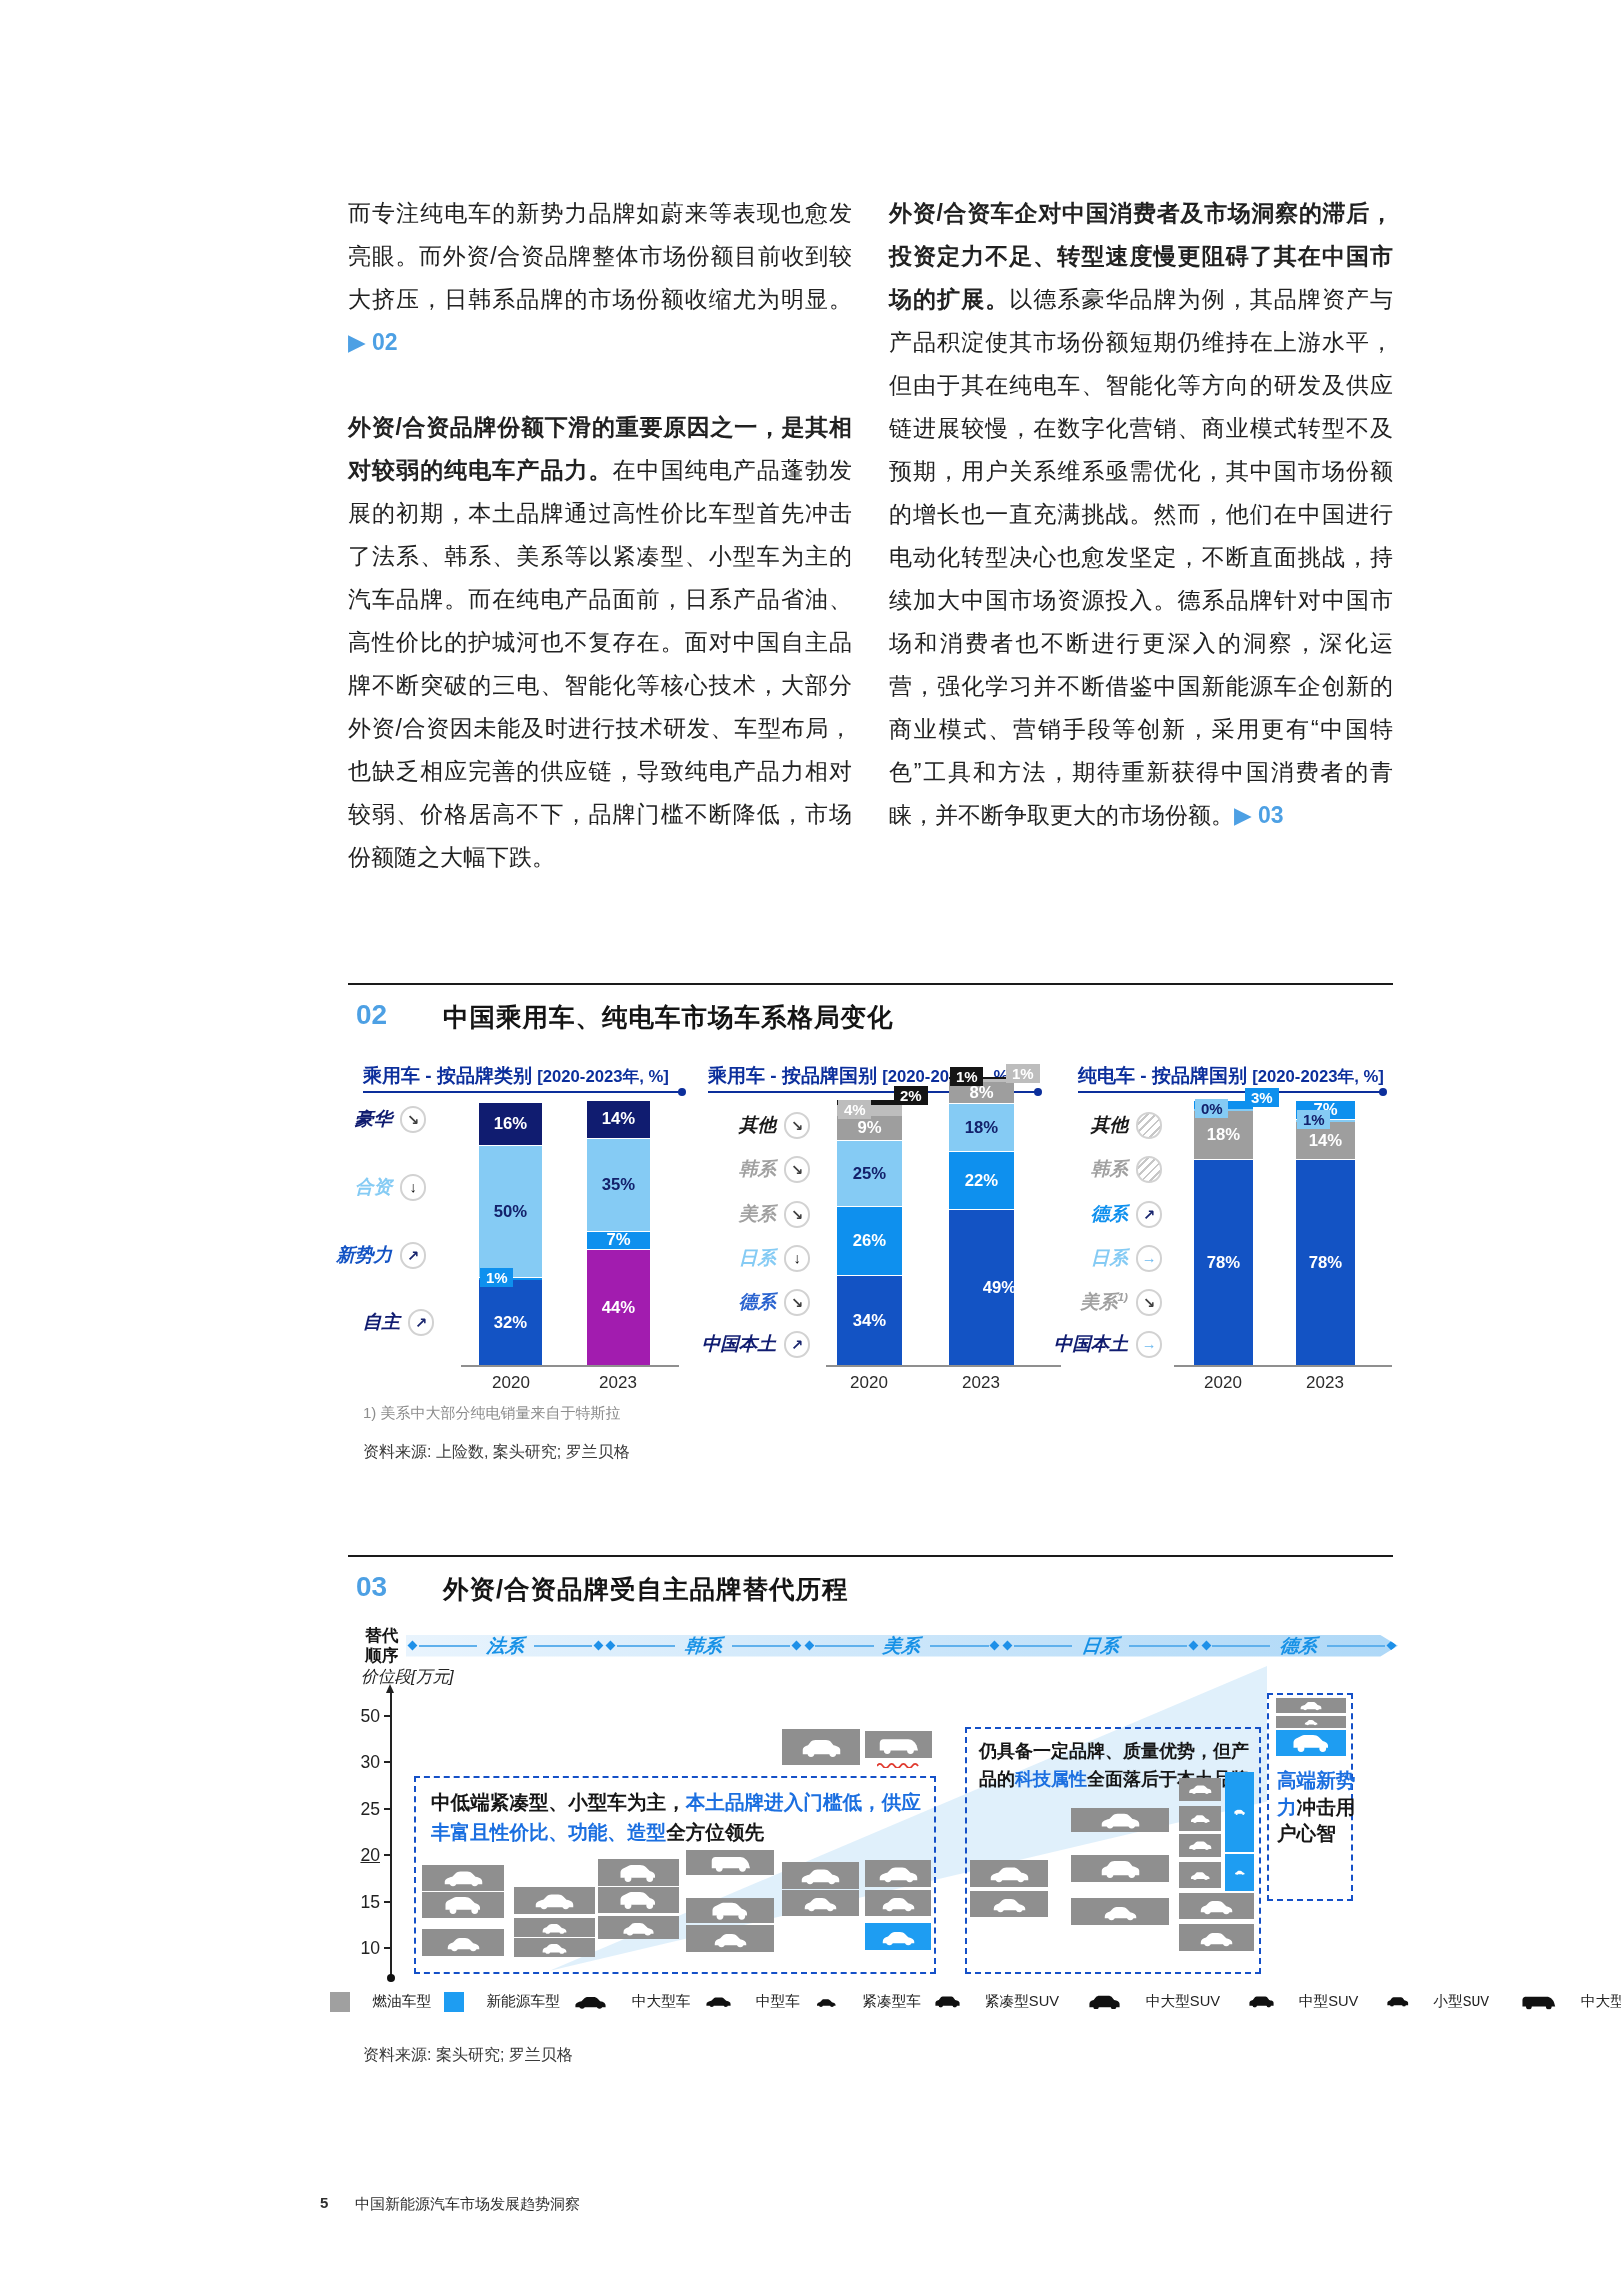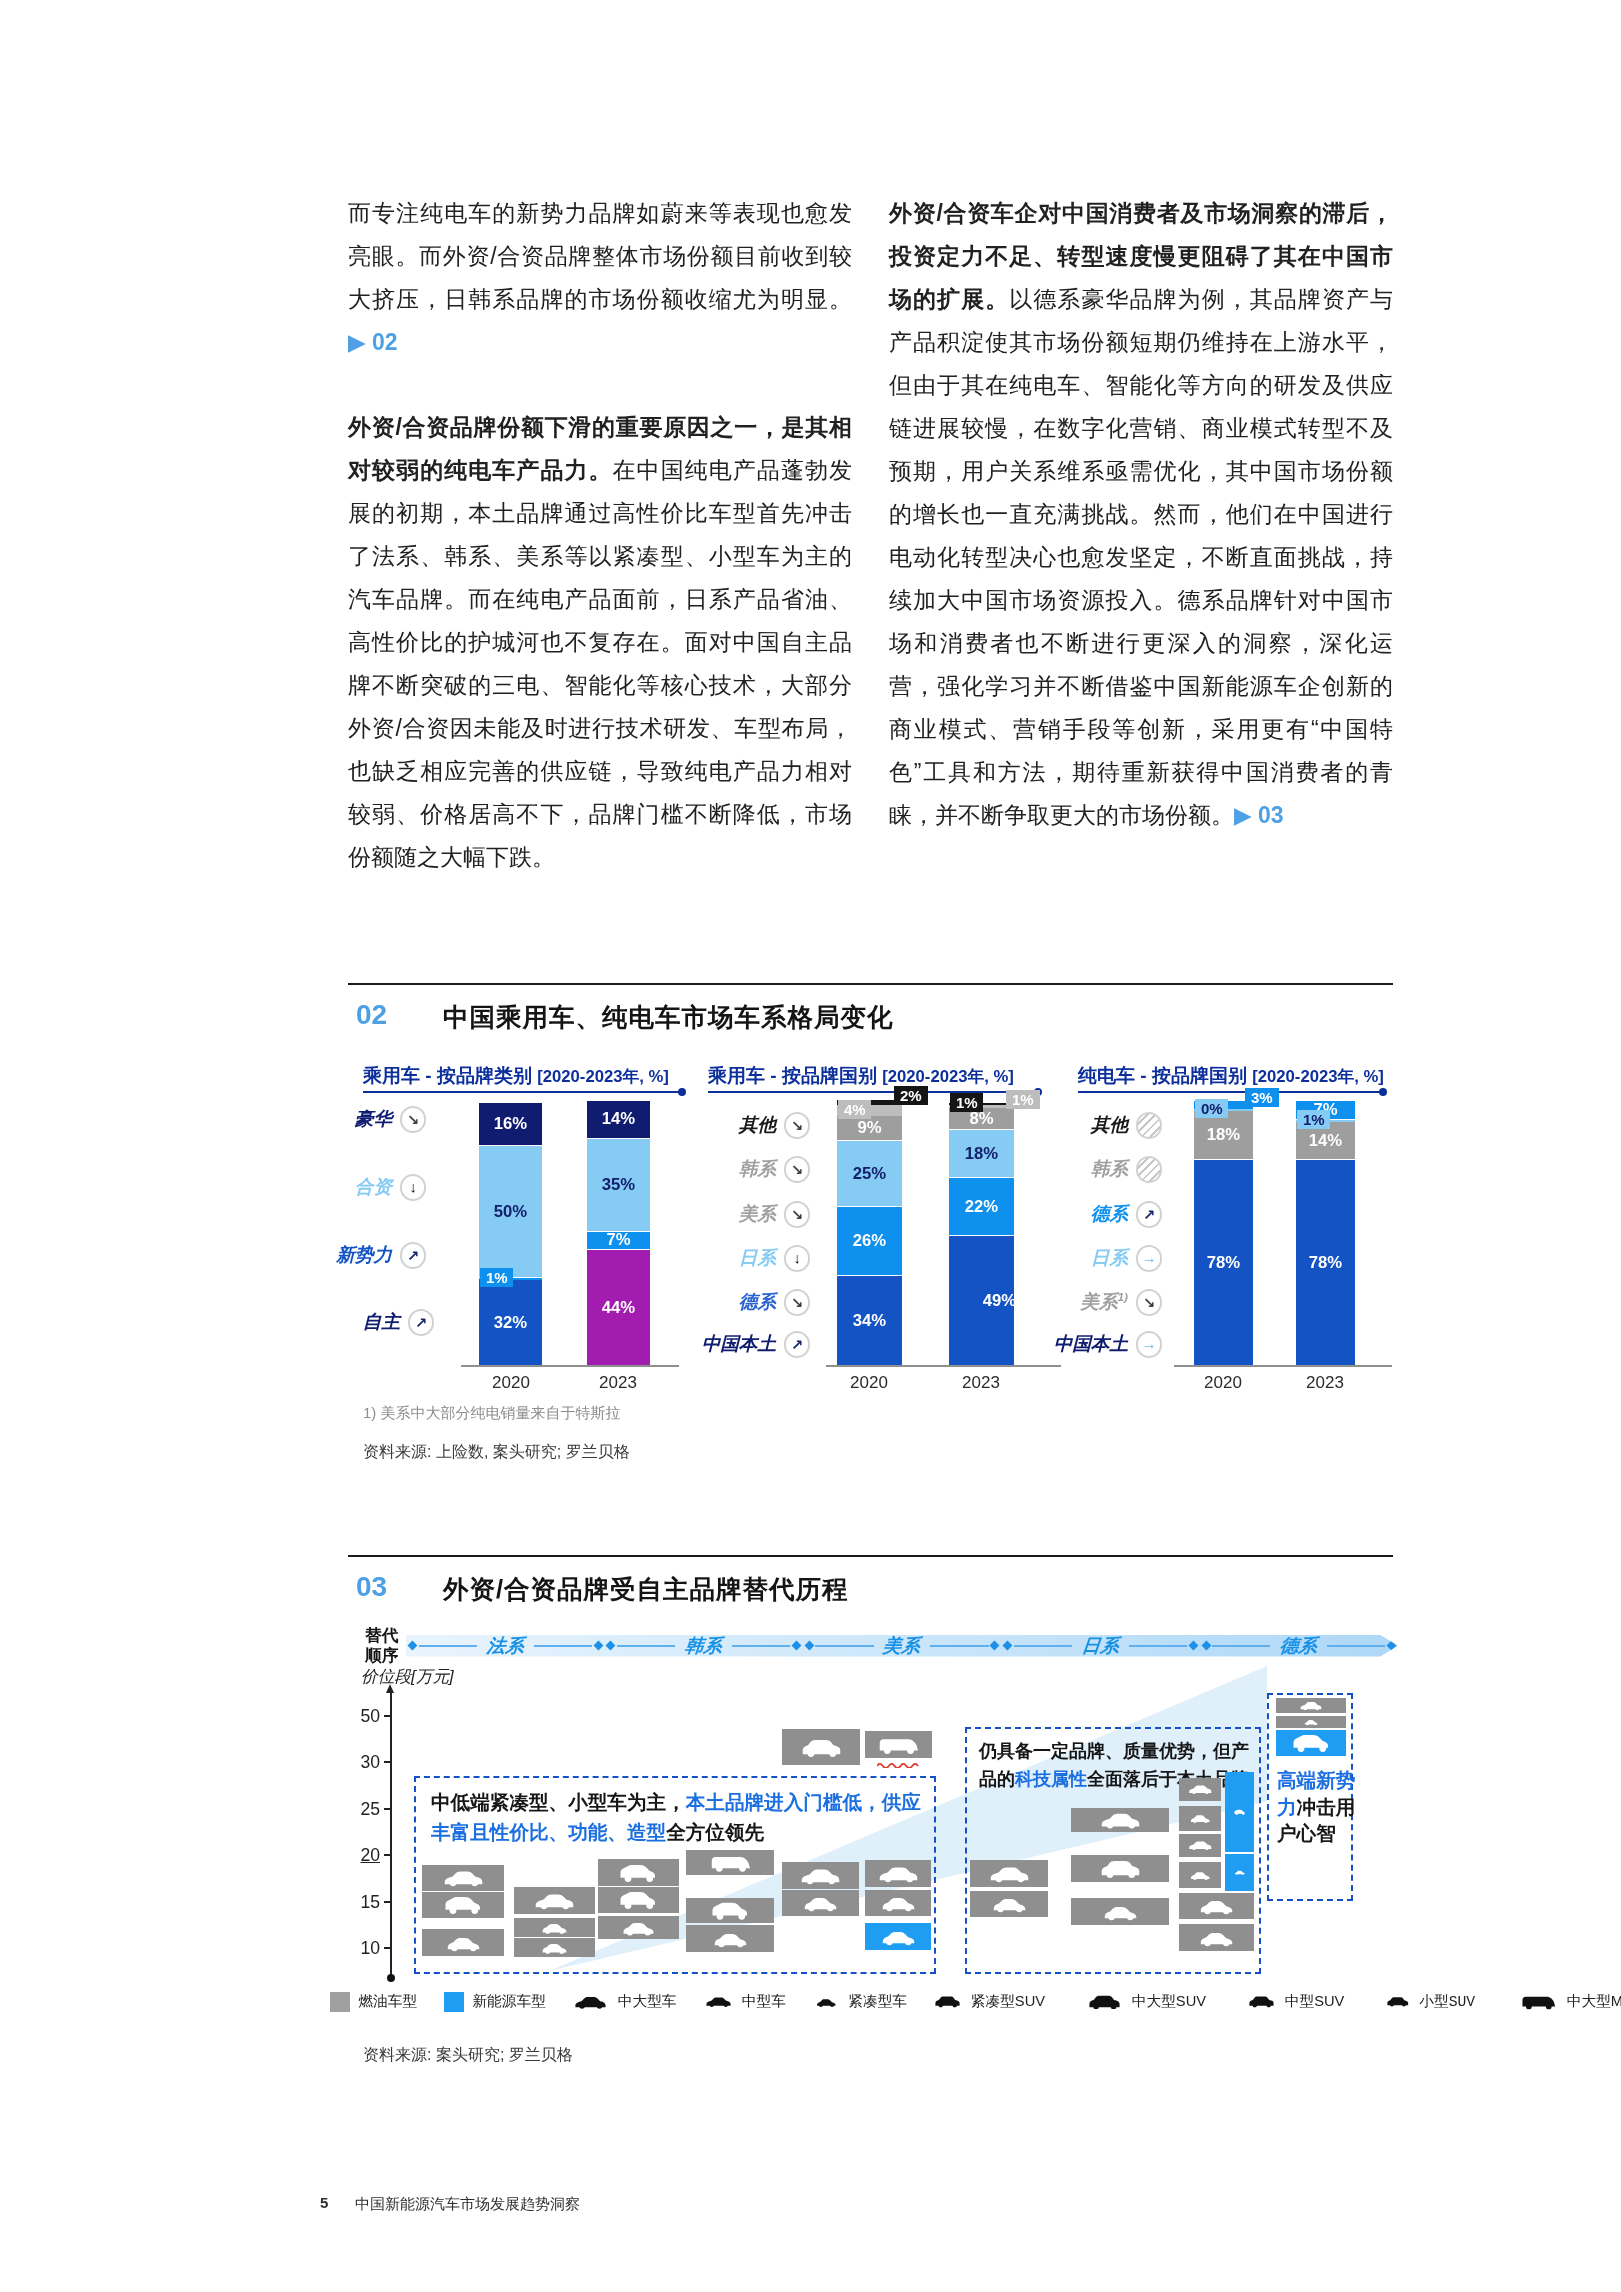--- a/index.html
+++ b/index.html
@@ -55,21 +55,21 @@
   .ticklab{position:absolute;width:29px;text-align:right;font-size:17.6px;color:#222;}
   .wedge{position:absolute;background:#d3e9fa;opacity:.7;}
   .dash{position:absolute;border:2.9px dashed #1450c8;box-sizing:border-box;}
   .ann{position:absolute;font-weight:bold;color:#161616;}
   .ann .blue{color:#1b6fe0;}
   .tile{position:absolute;display:flex;align-items:center;justify-content:center;z-index:2;}
   .tile svg{display:block;}
   .squig{position:absolute;z-index:3;}
   .lg3{position:absolute;display:flex;align-items:center;gap:8.8px;}
   .lg3 .sq{width:19.6px;height:19.6px;flex:none;}
-  .lg3 .cap{font-size:14.7px;color:#222;white-space:nowrap;}
+  .lg3 .cap{font-size:14.7px;color:#222;white-space:nowrap;margin-left:14px;}
   .footer{position:absolute;font-size:15px;color:#2e2e2e;}
 </style>
 </head>
 <body>
 
 <svg width="0" height="0" style="position:absolute">
   <defs>
     <symbol id="sym-sedan" viewBox="0 0 60 26">
       <path d="M5 19c0-4 5-6 10-7l5-5c1-1 3-2 6-2h9c3 0 5 1 7 3l4 4c6 1 9 3 9 7v3H5z"></path>
       <circle cx="16" cy="20" r="4.5"></circle>
@@ -220,21 +220,21 @@
           <span class="chip" style="background: rgb(189, 189, 189); color: rgb(255, 255, 255); right: -25.5px; top: -12.7px;">1%</span>
           <div class="seg" style="height: 21px; background: rgb(158, 158, 158);">
             <span class="slabel" style="color: rgb(255, 255, 255);">8%</span>
           </div>
           <div class="seg" style="height: 48px; background: rgb(133, 203, 244);">
             <span class="slabel" style="color: rgb(19, 33, 107);">18%</span>
           </div>
           <div class="seg" style="height: 58px; background: rgb(14, 144, 238);">
             <span class="slabel" style="color: rgb(255, 255, 255);">22%</span>
           </div>
-          <div class="seg" style="height: 130px; background: rgb(19, 83, 196); padding-left: 36px;">
+          <div class="seg" style="height: 156px; background: rgb(19, 83, 196); padding-left: 36px;">
             <span class="slabel" style="color: rgb(255, 255, 255);">49%</span>
           </div>
         </div>
         <div class="yearlab" style="left: 931px; top: 390px; width: 100px;">2023</div>
         <div class="lgrow" style="left: 1020px; top: 129px;">
           <span class="lglabel" style="width: 108px; color: rgb(26, 26, 26);">其他</span>
           <span class="lgcirc hatch"></span>
         </div>
         <div class="lgrow" style="left: 1020px; top: 173px;">
           <span class="lglabel" style="width: 108px; color: rgb(160, 160, 160);">韩系</span>

